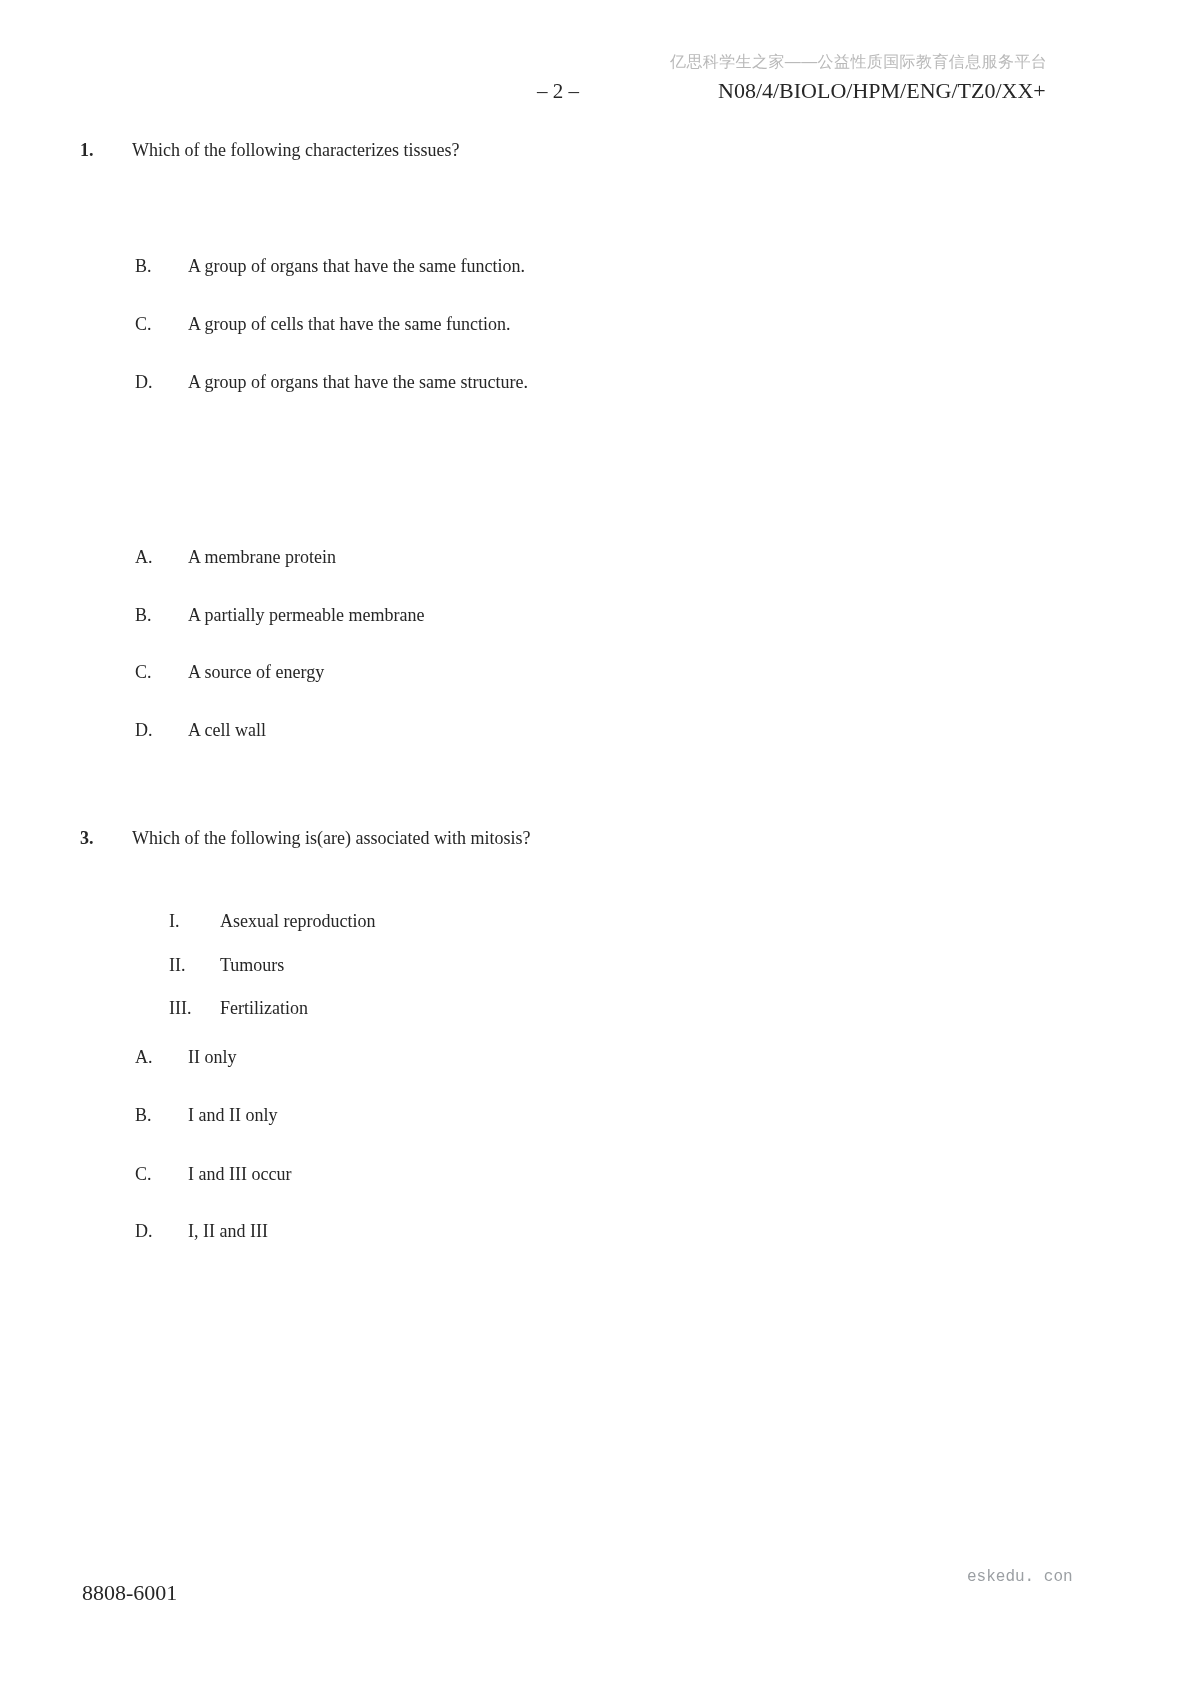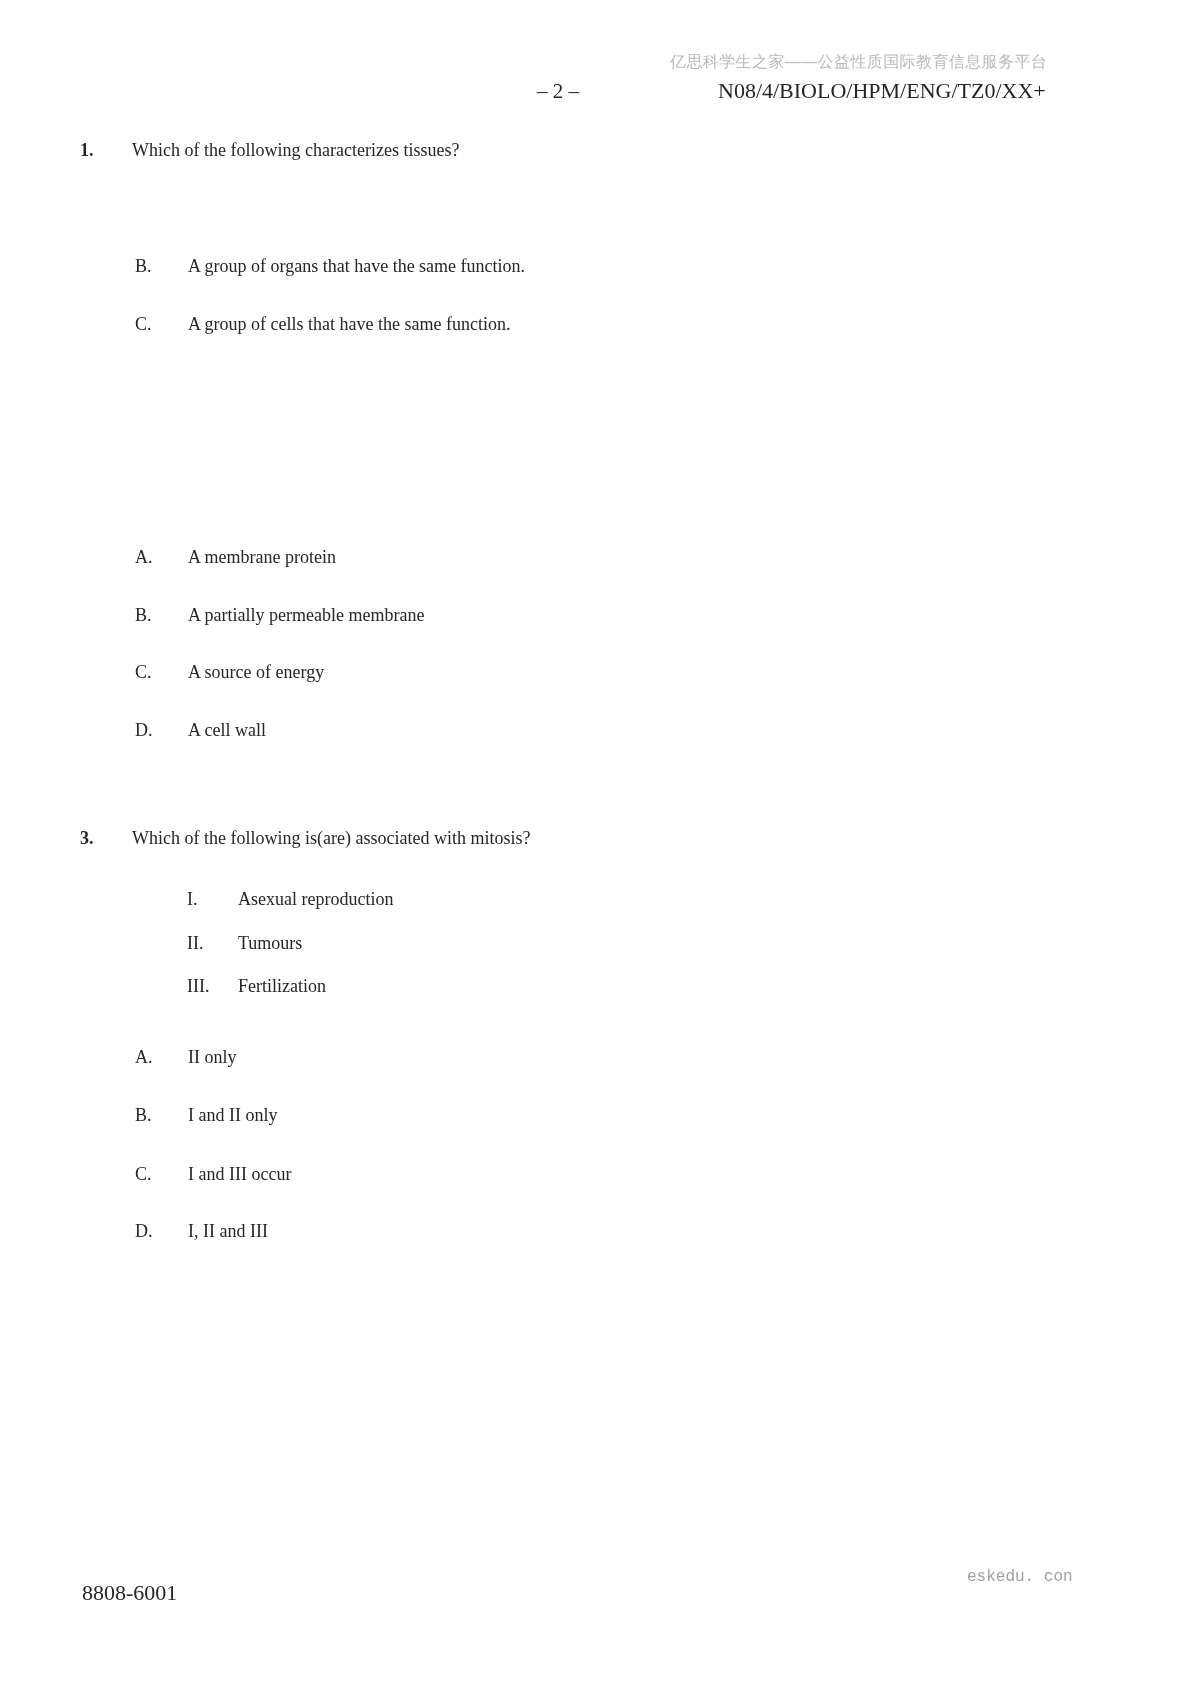--- a/index.html
+++ b/index.html
@@ -13,21 +13,21 @@
     overflow: hidden;
   }
   .row {
     position: absolute;
     white-space: nowrap;
     font-size: 18px;
     line-height: 26px;
   }
   .q-row   { left: 80px; }
   .opt-row { left: 135px; }
-  .item-row{ left: 187px; }
+  .item-row{ left: 169px; margin-top: 22px; }
   .q-num {
     display: inline-block;
     width: 52px;
     font-weight: bold;
   }
   .opt-letter { display: inline-block; width: 53px; }
   .item-numeral { display: inline-block; width: 51px; }
 
   .watermark {
     position: absolute;
@@ -77,20 +77,23 @@
 
   <div class="row q-row" style="top:137px">
     <span class="q-num">1.</span><span>Which of the following characterizes tissues?</span>
   </div>
   <div class="row opt-row" style="top:311px">
     <span class="opt-letter">C.</span><span>A group of cells that have the same function.</span>
   </div>
   <div class="row opt-row" style="top:253px">
     <span class="opt-letter">B.</span><span>A group of organs that have the same function.</span>
   </div>
+  <div class="row opt-row" style="top:369px">
+    <span class="opt-letter">D.</span><span>A group of organs that have the same structure.</span>
+  </div>
 
   <div class="row opt-row" style="top:544px">
     <span class="opt-letter">A.</span><span>A membrane protein</span>
   </div>
   <div class="row opt-row" style="top:602px">
     <span class="opt-letter">B.</span><span>A partially permeable membrane</span>
   </div>
   <div class="row opt-row" style="top:659px">
     <span class="opt-letter">C.</span><span>A source of energy</span>
   </div>

